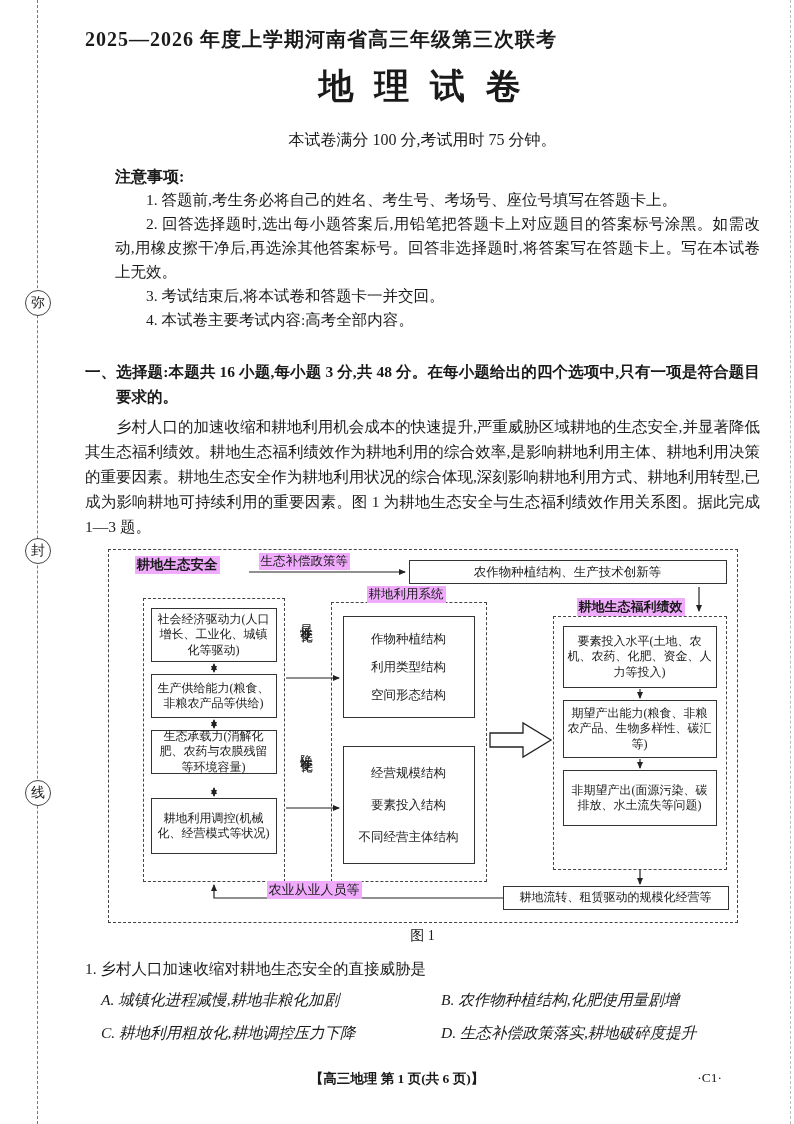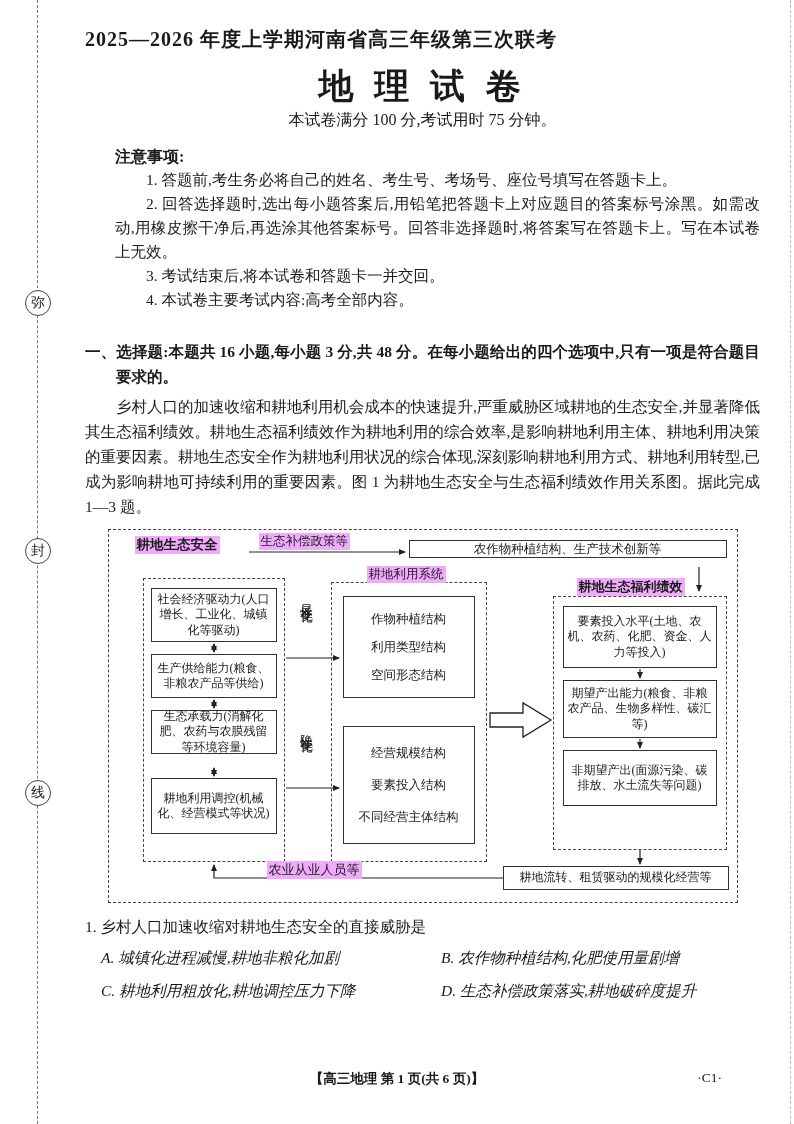--- a/index.html
+++ b/index.html
@@ -19,21 +19,21 @@
     border:1px solid #444; border-radius:50%;
     background:#fff; text-align:center; line-height:23px;
     font-size:14px; z-index:2;
   }
   .c1 { top:290px; } .c2 { top:538px; } .c3 { top:780px; }
 
   
   .content { position:absolute; left:85px; top:0; width:675px; }
   .exam-header { padding-top:26px; font-size:20px; font-weight:bold; letter-spacing:1px; }
   .exam-title { margin:10px 0 0; text-align:center; font-size:35px; font-weight:bold; letter-spacing:6px; }
-  .exam-info { text-align:center; font-size:16px; }
+  .exam-info { margin-top:20px; text-align:center; font-size:16px; }
 
   .notes { margin:16px 0 0 30px; width:645px; }
   .notes-title { font-size:16px; font-weight:bold; }
   .note { margin:0; font-size:15.5px; line-height:1.55; text-indent:2em; text-align:justify; }
 
   .section-heading { margin:28px 0 0; font-size:15.5px; font-weight:bold; line-height:1.6;
                      padding-left:2em; text-indent:-2em; text-align:justify; }
   .intro { margin:4px 0 0; font-size:15.5px; line-height:1.62; text-indent:2em; text-align:justify; }
 
   
@@ -119,21 +119,21 @@
           <line x1="531" y1="139" x2="531" y2="148" marker-end="url(#ah)"></line>
           <line x1="531" y1="209" x2="531" y2="218" marker-end="url(#ah)"></line>
 
           <line x1="531" y1="320" x2="531" y2="334" marker-end="url(#ah)"></line>
 
           <polyline points="394,348 105,348 105,335" marker-end="url(#ah)"></polyline>
         </svg>
 
         <div class="d-label bold" style="left:26px; top:6px; font-size:13.5px;">耕地生态安全</div>
         <div class="d-label" style="left:150px; top:3px; font-size:12.5px;">生态补偿政策等</div>
-        <div class="d-box" style="left:300px; top:10px; width:318px; height:18px; font-size:12.5px;">农作物种植结构、生产技术创新等</div>
+        <div class="d-box" style="left:300px; top:10px; width:318px; height:24px; font-size:12.5px;">农作物种植结构、生产技术创新等</div>
         <div class="d-label" style="left:258px; top:36px; font-size:12.5px;">耕地利用系统</div>
         <div class="d-label bold" style="left:468px; top:48px; font-size:13px;">耕地生态福利绩效</div>
 
         <div class="d-col" style="left:34px; top:48px; width:142px; height:284px;"></div>
         <div class="d-box" style="left:42px; top:58px; width:126px; height:54px;">社会经济驱动力(人口增长、工业化、城镇化等驱动)</div>
         <div class="d-box" style="left:42px; top:124px; width:126px; height:44px;">生产供给能力(粮食、非粮农产品等供给)</div>
         <div class="d-box" style="left:42px; top:180px; width:126px; height:44px;">生态承载力(消解化肥、农药与农膜残留等环境容量)</div>
         <div class="d-box" style="left:42px; top:248px; width:126px; height:56px;">耕地利用调控(机械化、经营模式等状况)</div>
 
         <div class="d-vtext" style="left:189px; top:64px;">显性变化</div>
@@ -152,20 +152,21 @@
         </div>
 
         <div class="d-col" style="left:444px; top:66px; width:174px; height:254px;"></div>
         <div class="d-box" style="left:454px; top:76px; width:154px; height:62px;">要素投入水平(土地、农机、农药、化肥、资金、人力等投入)</div>
         <div class="d-box" style="left:454px; top:150px; width:154px; height:58px;">期望产出能力(粮食、非粮农产品、生物多样性、碳汇等)</div>
         <div class="d-box" style="left:454px; top:220px; width:154px; height:56px;">非期望产出(面源污染、碳排放、水土流失等问题)</div>
 
         <div class="d-box" style="left:394px; top:336px; width:226px; height:24px; font-size:12px;">耕地流转、租赁驱动的规模化经营等</div>
         <div class="d-label" style="left:158px; top:331px; font-size:13px;">农业从业人员等</div>
       </div>
+      <div class="figure-caption">图 1</div>
     </div>
 
     <p class="q-stem">1. 乡村人口加速收缩对耕地生态安全的直接威胁是</p>
     <div class="options">
       <div class="option">A. 城镇化进程减慢,耕地非粮化加剧</div>
       <div class="option">B. 农作物种植结构,化肥使用量剧增</div>
       <div class="option">C. 耕地利用粗放化,耕地调控压力下降</div>
       <div class="option">D. 生态补偿政策落实,耕地破碎度提升</div>
     </div>
   </div>

